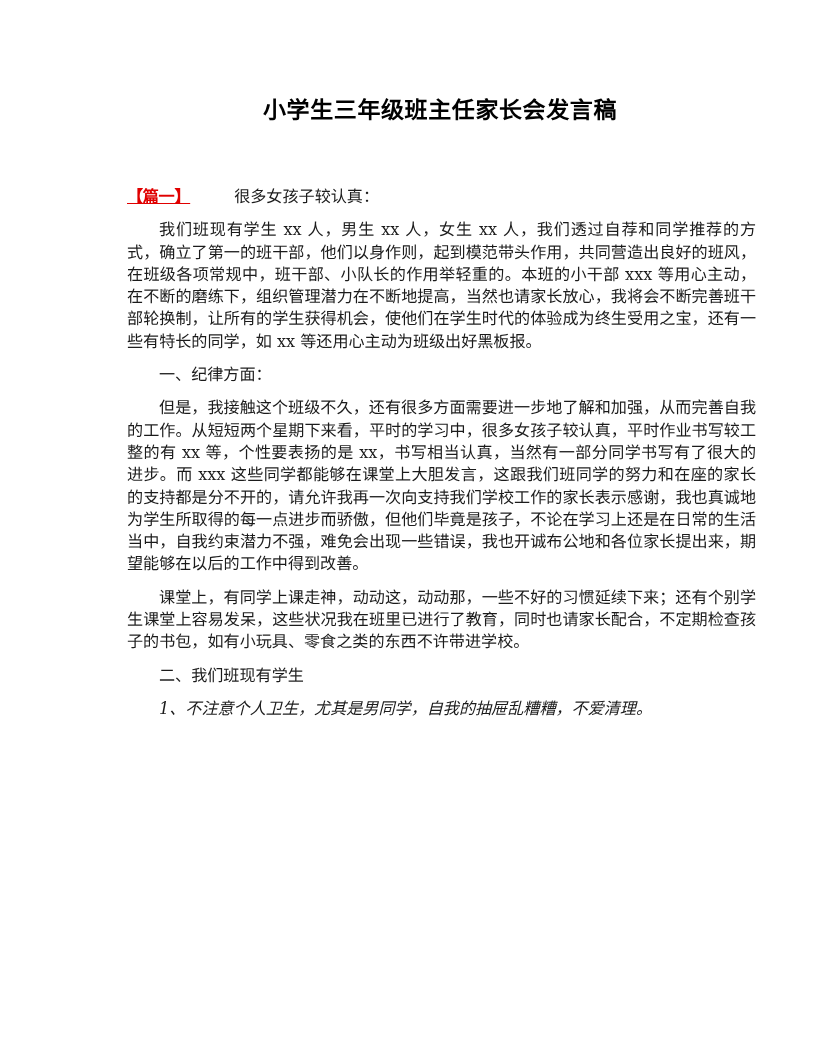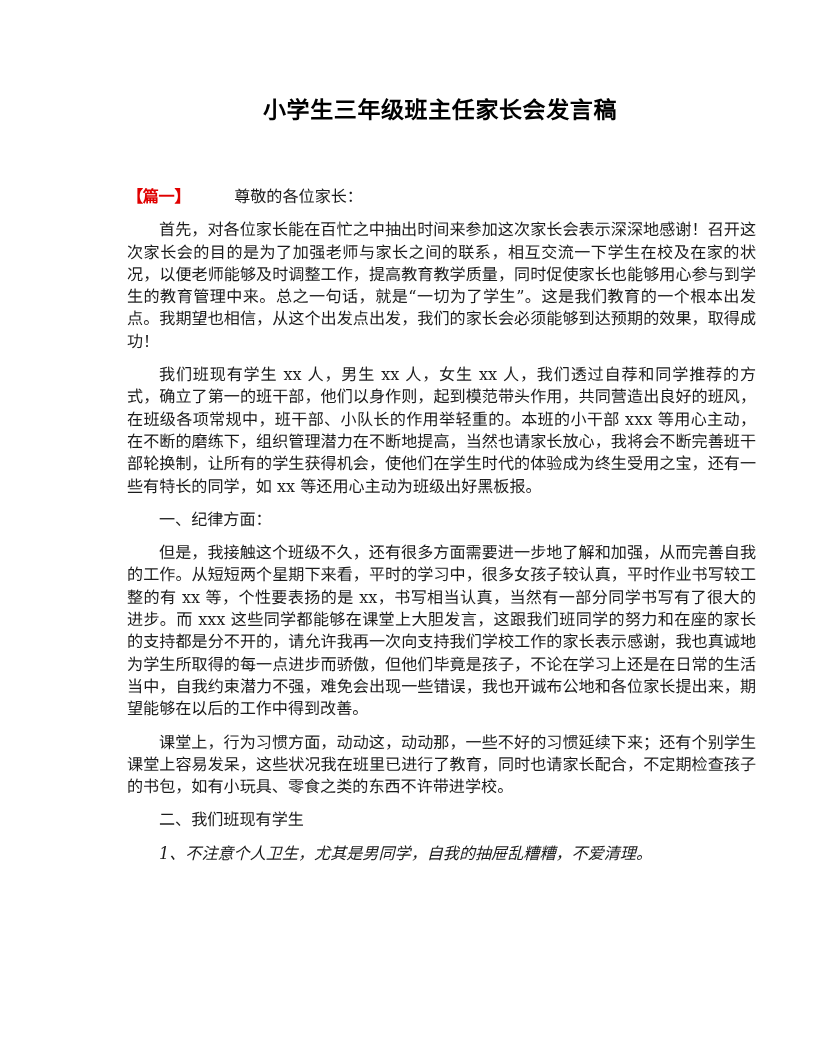--- a/index.html
+++ b/index.html
@@ -63,51 +63,51 @@
   .indent {
     text-indent: 32px;
   }
   .no-indent {
     text-indent: 0;
   }
   .chapter-mark {
     color: #e00000;
     font-weight: bold;
     letter-spacing: -0.3px;
+    text-decoration: underline;
   }
   .gap-after-mark {
     display: inline-block;
     width: 44px;
   }
   .section-head {
     text-indent: 32px;
   }
 </style>
 </head>
 <body>
 
 <div class="page">
 
   <h1 class="doc-title">小学生三年级班主任家长会发言稿</h1>
 
   <div class="body-block">
 
     <p class="para no-indent">
-      <span class="chapter-mark">【篇一】</span><span class="gap-after-mark"></span><span>尊敬的各位家长：</span>
+      <span class="chapter-mark">【篇一】</span><span class="gap-after-mark"></span><span>很多女孩子较认真：</span>
     </p>
 
 
-    <p class="para indent">首先，对各位家长能在百忙之中抽出时间来参加这次家长会表示深深地感谢！召开这次家长会的目的是为了加强老师与家长之间的联系，相互交流一下学生在校及在家的状况，以便老师能够及时调整工作，提高教育教学质量，同时促使家长也能够用心参与到学生的教育管理中来。总之一句话，就是“一切为了学生”。这是我们教育的一个根本出发点。我期望也相信，从这个出发点出发，我们的家长会必须能够到达预期的效果，取得成功！</p>
 
     <p class="para indent">我们班现有学生 xx 人，男生 xx 人，女生 xx 人，我们透过自荐和同学推荐的方式，确立了第一的班干部，他们以身作则，起到模范带头作用，共同营造出良好的班风，在班级各项常规中，班干部、小队长的作用举轻重的。本班的小干部 xxx 等用心主动，在不断的磨练下，组织管理潜力在不断地提高，当然也请家长放心，我将会不断完善班干部轮换制，让所有的学生获得机会，使他们在学生时代的体验成为终生受用之宝，还有一些有特长的同学，如 xx 等还用心主动为班级出好黑板报。</p>
 
     <p class="para section-head">一、纪律方面：</p>
 
     <p class="para indent">但是，我接触这个班级不久，还有很多方面需要进一步地了解和加强，从而完善自我的工作。从短短两个星期下来看，平时的学习中，很多女孩子较认真，平时作业书写较工整的有 xx 等，个性要表扬的是 xx，书写相当认真，当然有一部分同学书写有了很大的进步。而 xxx 这些同学都能够在课堂上大胆发言，这跟我们班同学的努力和在座的家长的支持都是分不开的，请允许我再一次向支持我们学校工作的家长表示感谢，我也真诚地为学生所取得的每一点进步而骄傲，但他们毕竟是孩子，不论在学习上还是在日常的生活当中，自我约束潜力不强，难免会出现一些错误，我也开诚布公地和各位家长提出来，期望能够在以后的工作中得到改善。</p>
 
-    <p class="para indent">课堂上，行为习惯方面，动动这，动动那，一些不好的习惯延续下来；还有个别学生课堂上容易发呆，这些状况我在班里已进行了教育，同时也请家长配合，不定期检查孩子的书包，如有小玩具、零食之类的东西不许带进学校。</p>
+    <p class="para indent">课堂上，有同学上课走神，动动这，动动那，一些不好的习惯延续下来；还有个别学生课堂上容易发呆，这些状况我在班里已进行了教育，同时也请家长配合，不定期检查孩子的书包，如有小玩具、零食之类的东西不许带进学校。</p>
 
     <p class="para section-head">二、我们班现有学生</p>
 
     <p class="para section-head">1、不注意个人卫生，尤其是男同学，自我的抽屉乱糟糟，不爱清理。</p>
 
   </div>
 </div>
 
 </body></html>

